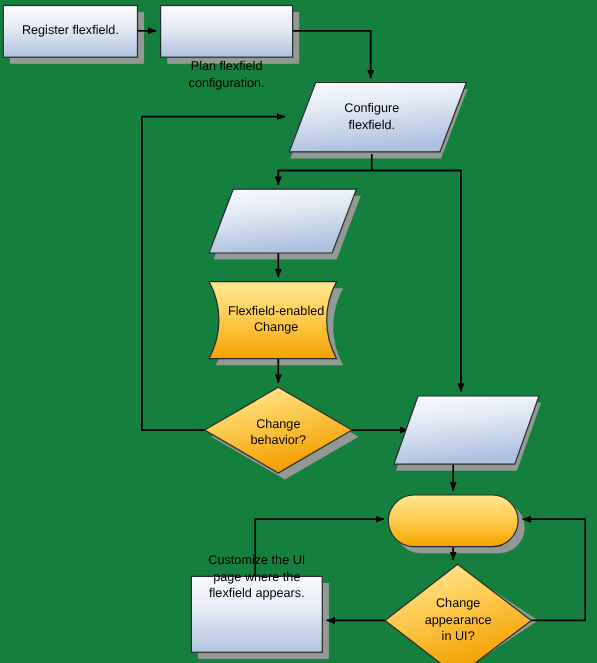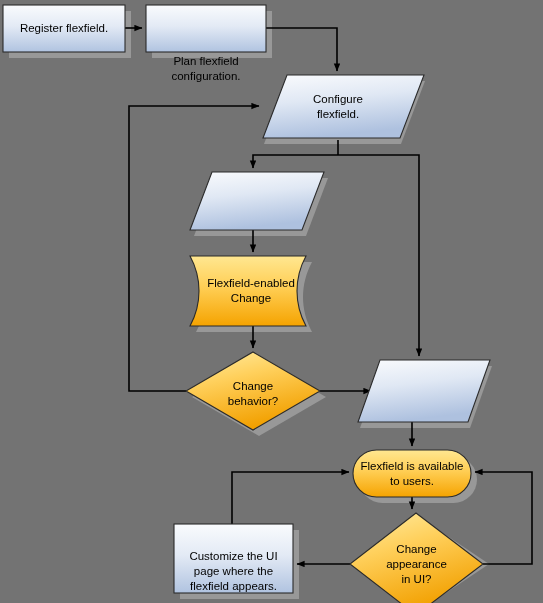--- a/index.html
+++ b/index.html
@@ -5,21 +5,21 @@
 <style>
   html, body {
     margin: 0;
     padding: 0;
     background: #000000;
   }
   #canvas {
     position: relative;
     width: 543px;
     height: 603px;
-    background: #737373;
+    background: #15803d;
     overflow: hidden;
     font-family: "Liberation Sans", sans-serif;
   }
   #flow-svg {
     position: absolute;
     left: 0;
     top: 0;
     width: 543px;
     height: 603px;
   }
@@ -159,24 +159,22 @@
 flexfield.</div>
 
 
   <div class="node-label" style="left:195px; top:256px; width:112px; height:70px;">Flexfield-enabled
 Change</div>
 
   <div class="node-label" style="left:192px; top:357px; width:122px; height:74px;">Change
 behavior?</div>
 
 
-  <div class="node-label" style="left:353px; top:450px; width:118px; height:47px;">Flexfield is available
-to users.</div>
 
-  <div class="node-label" style="left:174px; top:546px; width:119px; height:51px;">Customize the UI
+  <div class="node-label" style="left:174px; top:500px; width:119px; height:51px;">Customize the UI
 page where the
 flexfield appears.</div>
 
   <div class="node-label" style="left:356px; top:518px; width:121px; height:92px;">Change
 appearance
 in UI?</div>
 
 </div>
 
 </body></html>

